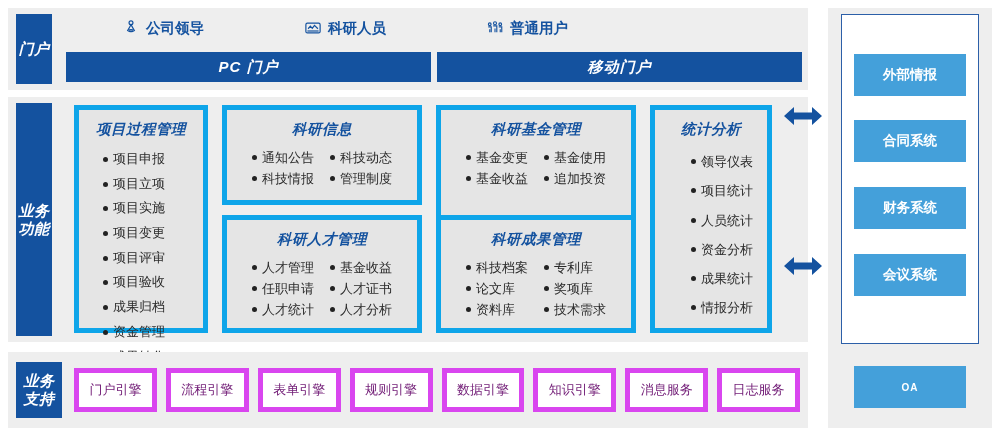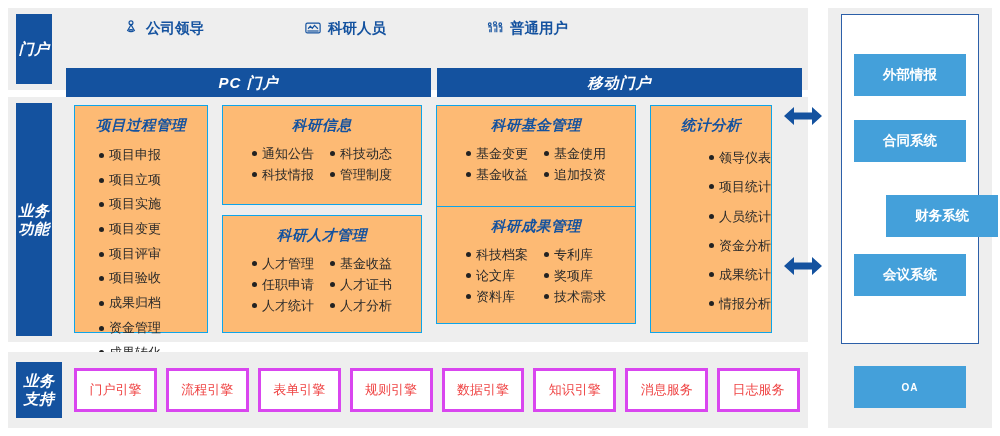--- a/index.html
+++ b/index.html
@@ -78,21 +78,20 @@
   .role .ico { width: 18px; height: 18px; display: block; }
 
   .portal-buttons {
     position: absolute;
     left: 66px;
     top: 52px;
     width: 736px;
     height: 30px;
     display: flex;
     gap: 6px;
-    margin-top: 16px;
   }
   .portal-btn {
     flex: 1;
     background: #14529f;
     color: #ffffff;
     font-weight: bold;
     font-style: italic;
     font-size: 15px;
     display: flex;
     align-items: center;
@@ -110,22 +109,22 @@
   #func-label {
     left: 16px;
     top: 103px;
     width: 36px;
     height: 233px;
     font-size: 15px;
   }
 
   .card {
     position: absolute;
-    background: #fdba74;
-    border: 1px solid #0ea5e9;
+    background: #e5e5e5;
+    border: 5px solid #0ea5e9;
     box-sizing: border-box;
   }
   .card-title {
     color: #14529f;
     font-weight: bold;
     font-style: italic;
     font-size: 14.5px;
     text-align: center;
     margin-top: 10px;
     letter-spacing: 0.5px;
@@ -155,21 +154,21 @@
     justify-content: center;
     gap: 16px;
   }
 
   
   #card-project  { left: 74px;  top: 105px; width: 134px; height: 228px; }
   #card-info     { left: 222px; top: 105px; width: 200px; height: 100px; }
   #card-fund     { left: 436px; top: 105px; width: 200px; height: 116px; }
   #card-stats    { left: 650px; top: 105px; width: 122px; height: 228px; }
   #card-talent   { left: 222px; top: 215px; width: 200px; height: 118px; }
-  #card-result   { left: 436px; top: 206px; width: 200px; height: 118px; }
+  #card-result   { left: 436px; top: 215px; width: 200px; height: 118px; }
 
   #card-project .bullets { margin-left: 24px; }
   #card-stats .bullets   { margin-left: 22px; }
   #card-project .bullets li { line-height: 1.9; }
   #card-stats .bullets li   { line-height: 2.25; }
 
   
   #support-band {
     left: 8px;
     top: 352px;
@@ -187,23 +186,23 @@
     position: absolute;
     left: 74px;
     top: 368px;
     width: 726px;
     height: 44px;
     display: flex;
     gap: 9px;
   }
   .engine {
     flex: 1;
-    border: 3px solid #d946ef;
+    border: 5px solid #d946ef;
     background: #ffffff;
-    color: #ef4444;
+    color: #701a75;
     font-size: 13px;
     display: flex;
     align-items: center;
     justify-content: center;
     box-sizing: border-box;
   }
 
   
   #right-band {
     left: 828px;
@@ -229,21 +228,21 @@
     background: #44a0da;
     color: #ffffff;
     font-weight: bold;
     font-size: 13.5px;
     display: flex;
     align-items: center;
     justify-content: center;
   }
   #ext-0 { top: 54px; }
   #ext-1 { top: 120px; }
-  #ext-2 { top: 195px; margin-left: 32px; }
+  #ext-2 { top: 187px; }
   #ext-3 { top: 254px; }
   #oa-item {
     position: absolute;
     left: 854px;
     top: 366px;
     width: 112px;
     height: 42px;
     background: #44a0da;
     color: #ffffff;
     font-weight: bold;
@@ -417,21 +416,21 @@
         <li>
             <i class="dot"></i>
             <span>追加投资</span>
           </li>
       </ul>
     </div>
   </div>
 
   <div class="card" id="card-stats">
     <div class="card-title">统计分析</div>
-    <div class="two-col" style="justify-content:flex-end;">
+    <div class="two-col" style="justify-content:center;">
       <ul class="bullets col1">
         <li>
             <i class="dot"></i>
             <span>领导仪表</span>
           </li>
         <li>
             <i class="dot"></i>
             <span>项目统计</span>
           </li>
         <li>

